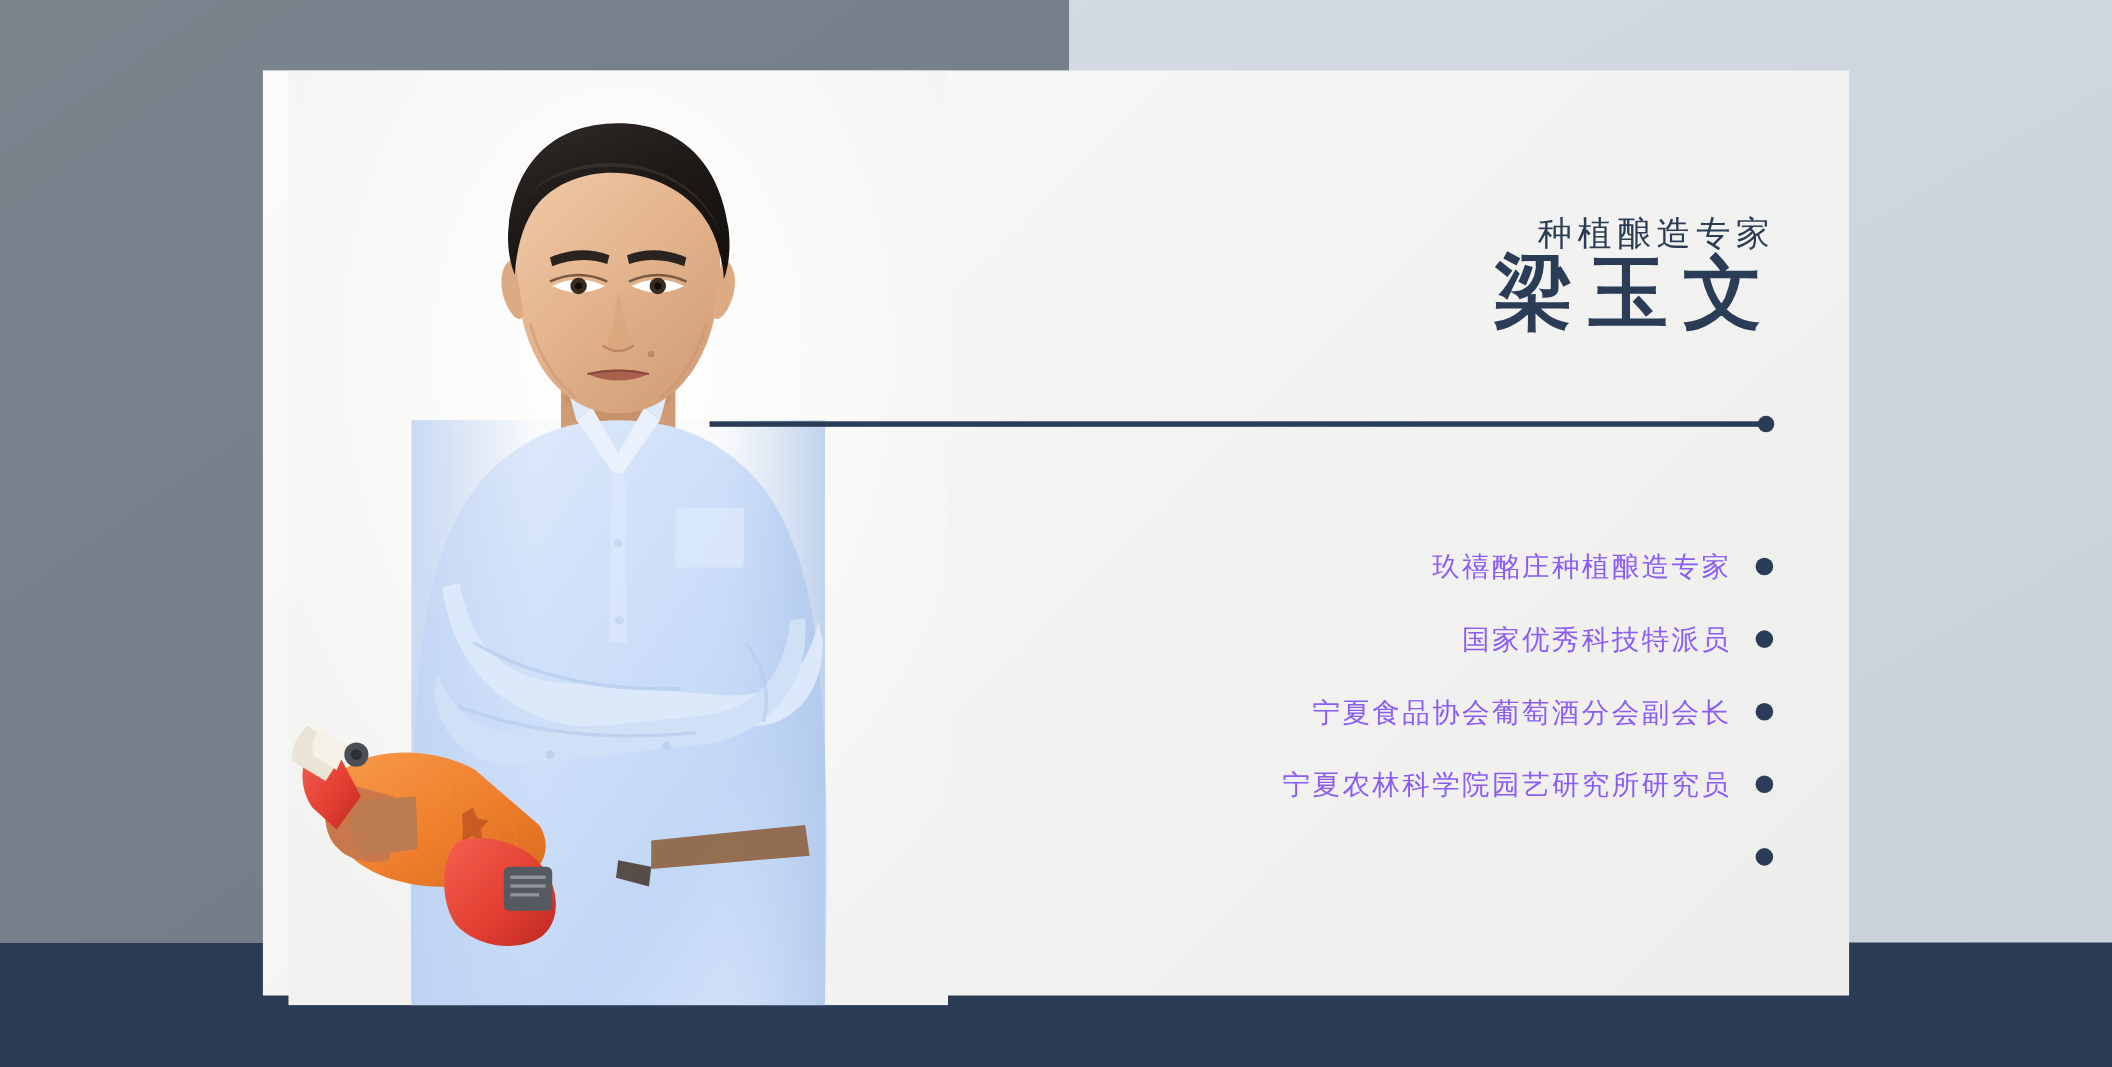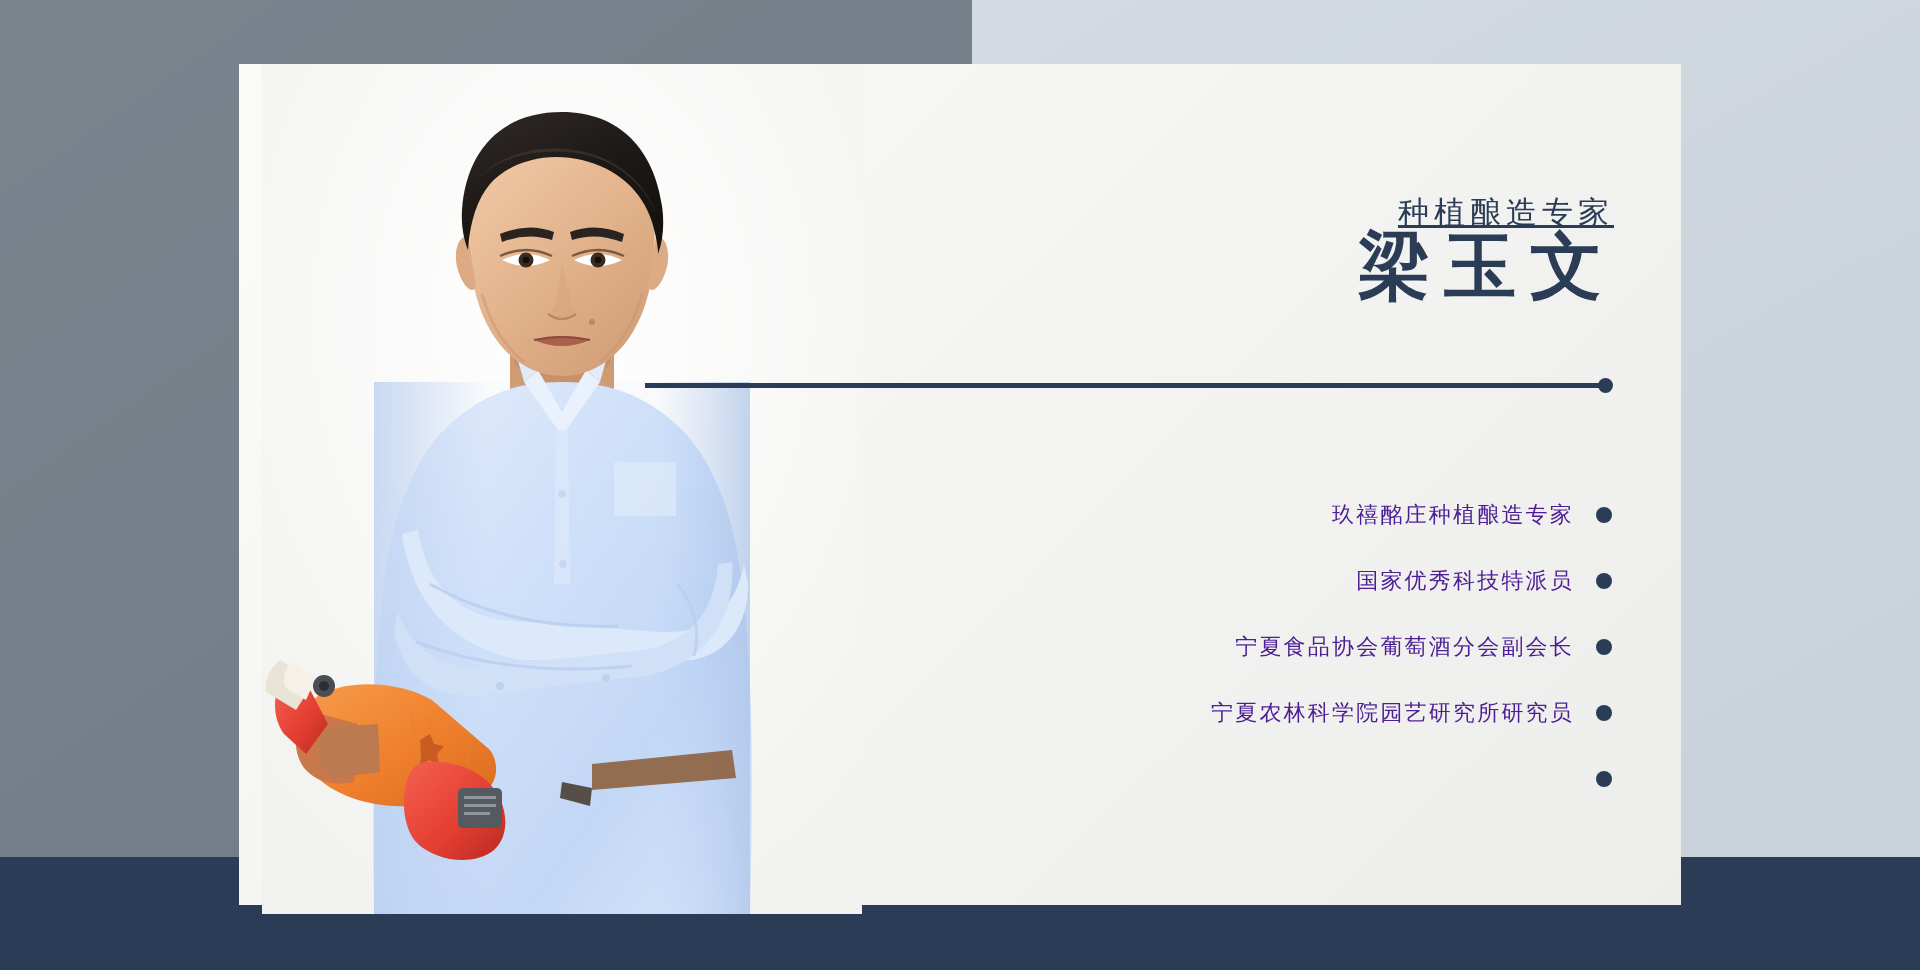--- a/index.html
+++ b/index.html
@@ -156,23 +156,23 @@
     flex-direction: column;
     gap: 0;
   }
   .cred-row {
     display: flex;
     align-items: center;
     justify-content: flex-end;
     height: 66px;
   }
   .cred-text {
-    font-size: 22px;
+    font-size: 25px;
     letter-spacing: 2.2px;
-    color: #4c1d95;
+    color: #8b5cf6;
     white-space: nowrap;
     font-family: "Liberation Sans", "DejaVu Sans", sans-serif;
     text-align: right;
   }
   .cred-bullet {
     width: 16px;
     height: 16px;
     border-radius: 50%;
     background: #2b3c56;
     margin-left: 22px;
@@ -352,21 +352,21 @@
 
       <path d="M272 276 Q300 268 328 276 Q300 288 272 276 Z" fill="#a9604f"></path>
       <path d="M272 276 Q300 270 328 276" stroke="#8c4a3c" stroke-width="2" fill="none"></path>
 
       <path d="M220 230 Q232 274 262 298" stroke="#c99470" stroke-width="2.5" fill="none" opacity="0.5"></path>
       <path d="M380 230 Q368 274 338 298" stroke="#c99470" stroke-width="2.5" fill="none" opacity="0.5"></path>
       <circle cx="330" cy="258" r="3" fill="#b07c58" opacity="0.7"></circle>
     </svg>
   </div>
 
-  <div class="role-label" style="left:auto; right:306px; top:192px;text-decoration:underline;">种植酿造专家</div>
+  <div class="role-label" style="left:auto; right:306px; top:192px;">种植酿造专家</div>
 
   <div class="person-name" style="left:auto; right:304px; top:230px;">梁玉文</div>
 
   <div class="divider"></div>
   <div class="divider-dot"></div>
 
   <div class="credentials">
     <div class="cred-row">
       <span class="cred-text">玖禧酩庄种植酿造专家</span>
       <span class="cred-bullet"></span>

